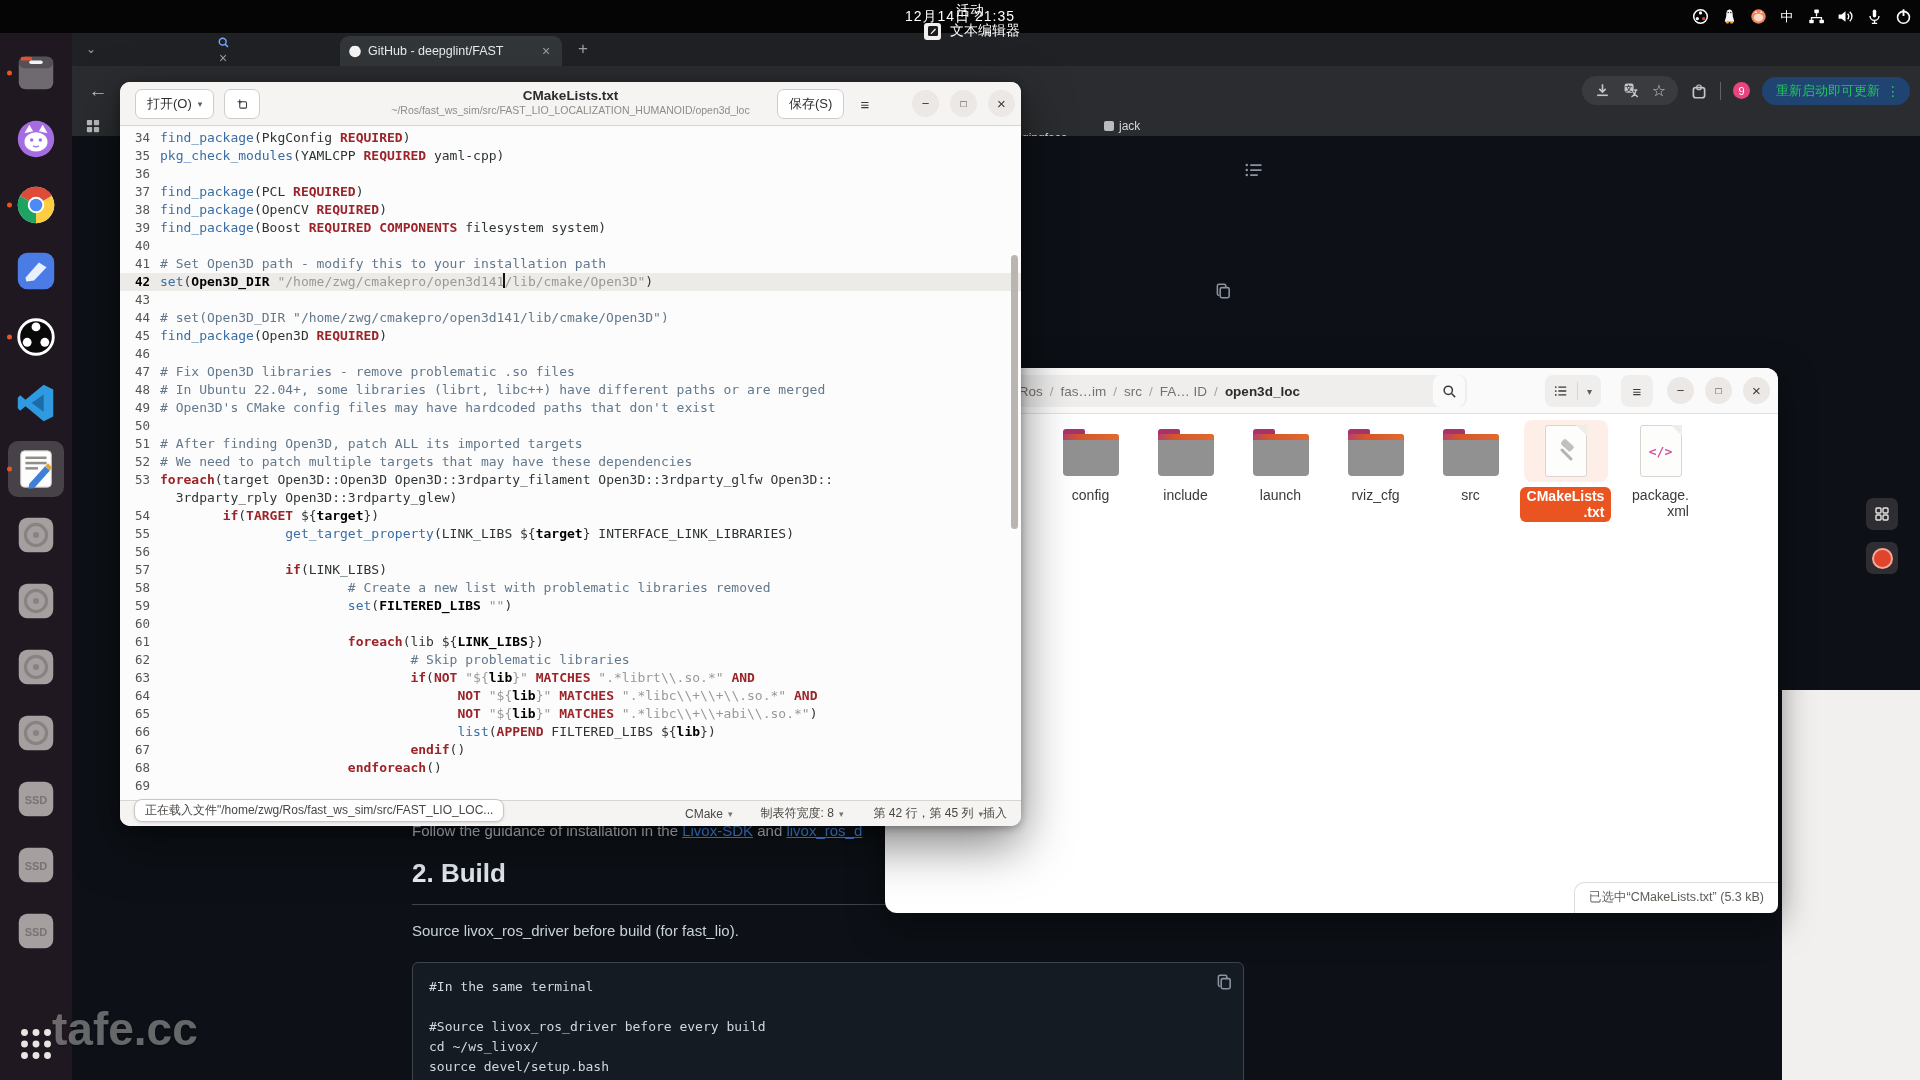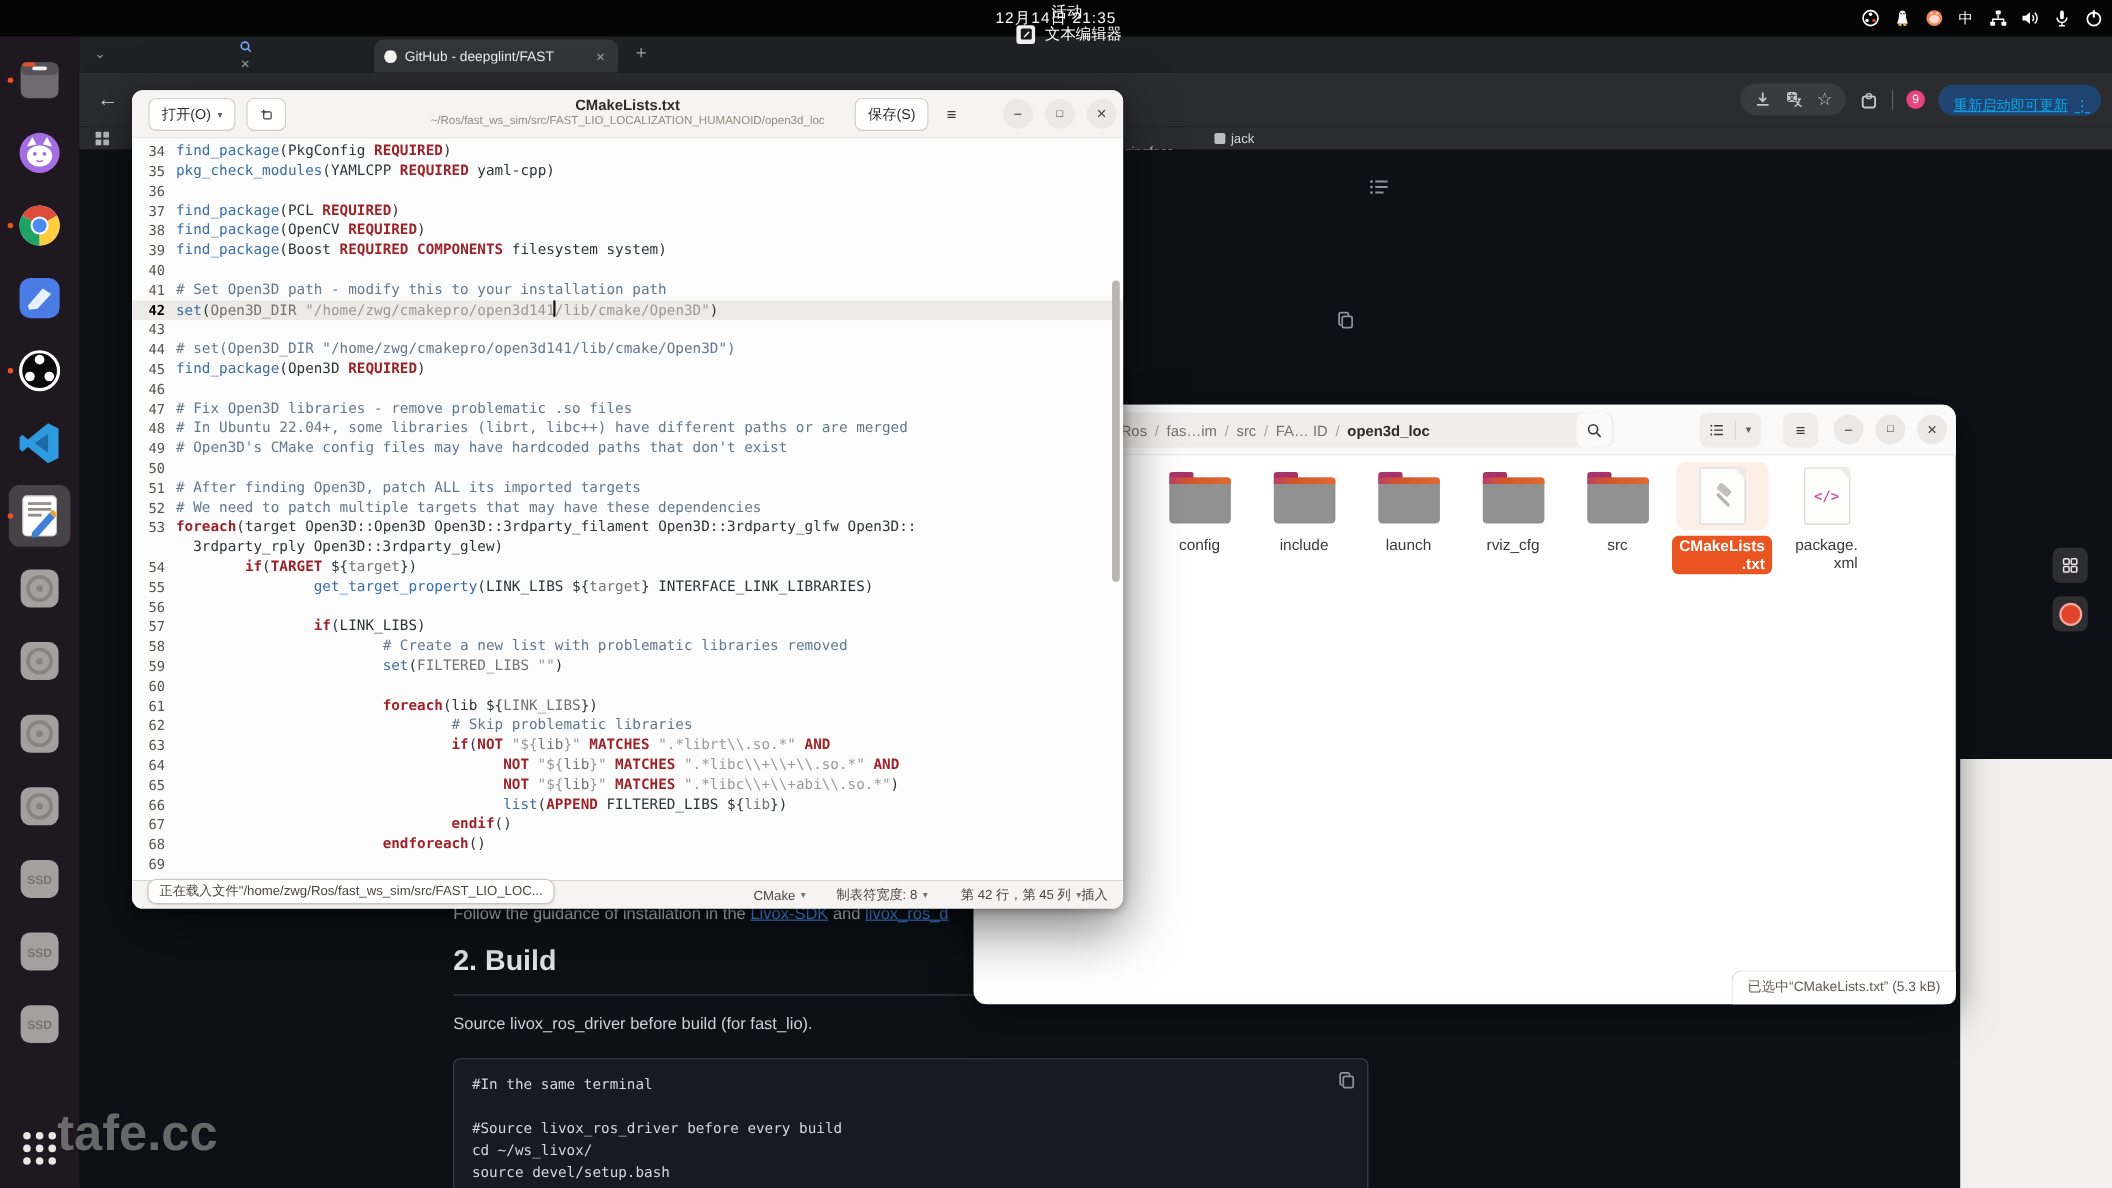--- a/index.html
+++ b/index.html
@@ -36,21 +36,21 @@
   .tab.active{width:222px;background:#323639;color:#e8eaed;}
   .tab .tlabel{flex:1;overflow:hidden;white-space:nowrap;margin:0 6px;}
   .tab .tclose{color:#9aa0a6;font-size:14px;width:16px;text-align:center;border-radius:50%;}
   .newtab{width:26px;height:26px;color:#9aa0a6;font-size:17px;display:flex;align-items:center;justify-content:center;margin:0 0 4px 8px;border-radius:50%;}
   #toolbar{position:absolute;left:0;top:33px;width:100%;height:49px;background:#2b2c2f;display:flex;align-items:center;}
   #toolbar .back{color:#c2c5ca;font-size:19px;margin-left:12px;width:28px;height:28px;display:flex;align-items:center;justify-content:center;border-radius:50%;}
   #toolbar .right{position:absolute;right:10px;top:0;height:49px;display:flex;align-items:center;gap:12px;}
   .toolgroup{display:flex;align-items:center;gap:12px;background:#3a3b3f;border-radius:15px;height:29px;padding:0 12px;}
   .tsep{width:1px;height:18px;background:#5f6368;}
   .badge9{width:17px;height:17px;border-radius:50%;background:#e8447e;color:#fff;font-size:11px;display:flex;align-items:center;justify-content:center;}
-  .updatepill{height:28px;border-radius:14px;background:#1f4471;color:#0ea5e9;font-size:13px;display:flex;align-items:flex-end;gap:6px;padding:0 10px 0 14px;text-decoration:underline;}
+  .updatepill{height:28px;border-radius:14px;background:#1f4471;color:#22c55e;font-size:13px;display:flex;align-items:center;gap:6px;padding:0 10px 0 14px;}
   #bookmarks{position:absolute;left:0;top:82px;width:100%;height:21px;background:#2b2c2f;display:flex;align-items:center;font-size:12px;color:#d3d5d8;}
   #bookmarks .bmapps{margin-left:14px;}
   #bookmarks .bm1{position:absolute;left:950px;margin-top:24px;}
   #bookmarks .bm2{position:absolute;left:1032px;display:flex;align-items:center;gap:5px;}
   #bookmarks .favsq{width:10px;height:10px;border-radius:2px;background:#b9bcc0;}
   #ghcontent{position:absolute;left:0;top:103px;width:100%;height:944px;background:#0d1117;overflow:hidden;color:#c9d1d9;}
   .gh-toc{position:absolute;left:1172px;top:24px;}
   .gh-copy-a{position:absolute;left:1142px;top:146px;}
   .readme{position:absolute;left:340px;top:0;width:832px;}
   .gh-para{position:absolute;left:0;top:686px;font-size:15px;}
@@ -103,21 +103,21 @@
   #edtitle .s{font-size:10.5px;color:#8f8b86;line-height:13px;white-space:nowrap;}
   #btn-save{left:657px;}
   #btn-menu{position:absolute;left:727px;top:7px;width:36px;height:30px;border-radius:7px;display:flex;align-items:center;justify-content:center;font-size:15px;color:#3a3a3a;}
   #editor .wmin{left:792px;top:8px;} #editor .wmax{left:830px;top:8px;font-size:10px;} #editor .wclose{left:868px;top:8px;font-size:15px;}
   #codearea{position:absolute;left:0;top:44px;width:100%;height:674px;background:#fcfcfc;overflow:hidden;padding-top:3px;box-sizing:border-box;}
   .crow{display:flex;height:18px;font-family:"DejaVu Sans Mono",monospace;font-size:13px;line-height:18px;white-space:pre;}
   .crow.cur{background:#edebe8;}
   .ln{flex:none;width:30px;text-align:right;padding-right:10px;color:#57534e;font-size:12.5px;}
   .crow.cur .ln{color:#000;font-weight:bold;}
   .ctext{flex:1;overflow:hidden;}
-  .sg-fn{color:#3a6ea5;} .sg-kw{color:#9c2328;font-weight:bold;} .sg-var{color:#737373;font-weight:normal;}
+  .sg-fn{color:#3a6ea5;} .sg-kw{color:#9c2328;font-weight:bold;} .sg-var{color:#000000;font-weight:bold;}
   .sg-str{color:#9a9996;} .sg-com{color:#62788d;} .sg-tx{color:#2e3436;}
   .cursor{display:inline-block;width:2px;height:15px;background:#111;vertical-align:-2px;margin:0 -1px;}
   #edscroll{position:absolute;right:3px;top:173px;width:7px;height:274px;border-radius:4px;background:#b9b5b1;}
   #edstatus{position:absolute;left:0;bottom:0;width:100%;height:26px;background:#f5f4f2;border-top:1px solid #d8d4d0;border-radius:0 0 10px 10px;display:flex;align-items:center;font-size:12px;color:#4a4642;box-sizing:border-box;padding:0 14px;}
   #loadpill{background:#fff;border:1px solid #c9c5c1;border-radius:8px;padding:2px 10px;max-width:350px;white-space:nowrap;overflow:hidden;margin-top:-6px;box-shadow:0 1px 3px rgba(0,0,0,.12);}
   .sbitem{display:flex;align-items:center;gap:5px;}
   .sbitem .caret{font-size:9px;color:#77736e;}
   #sb-lang{margin-left:auto;} #sb-tab{margin-left:28px;} #sb-pos{margin-left:30px;} #sb-mode{}
 
   

